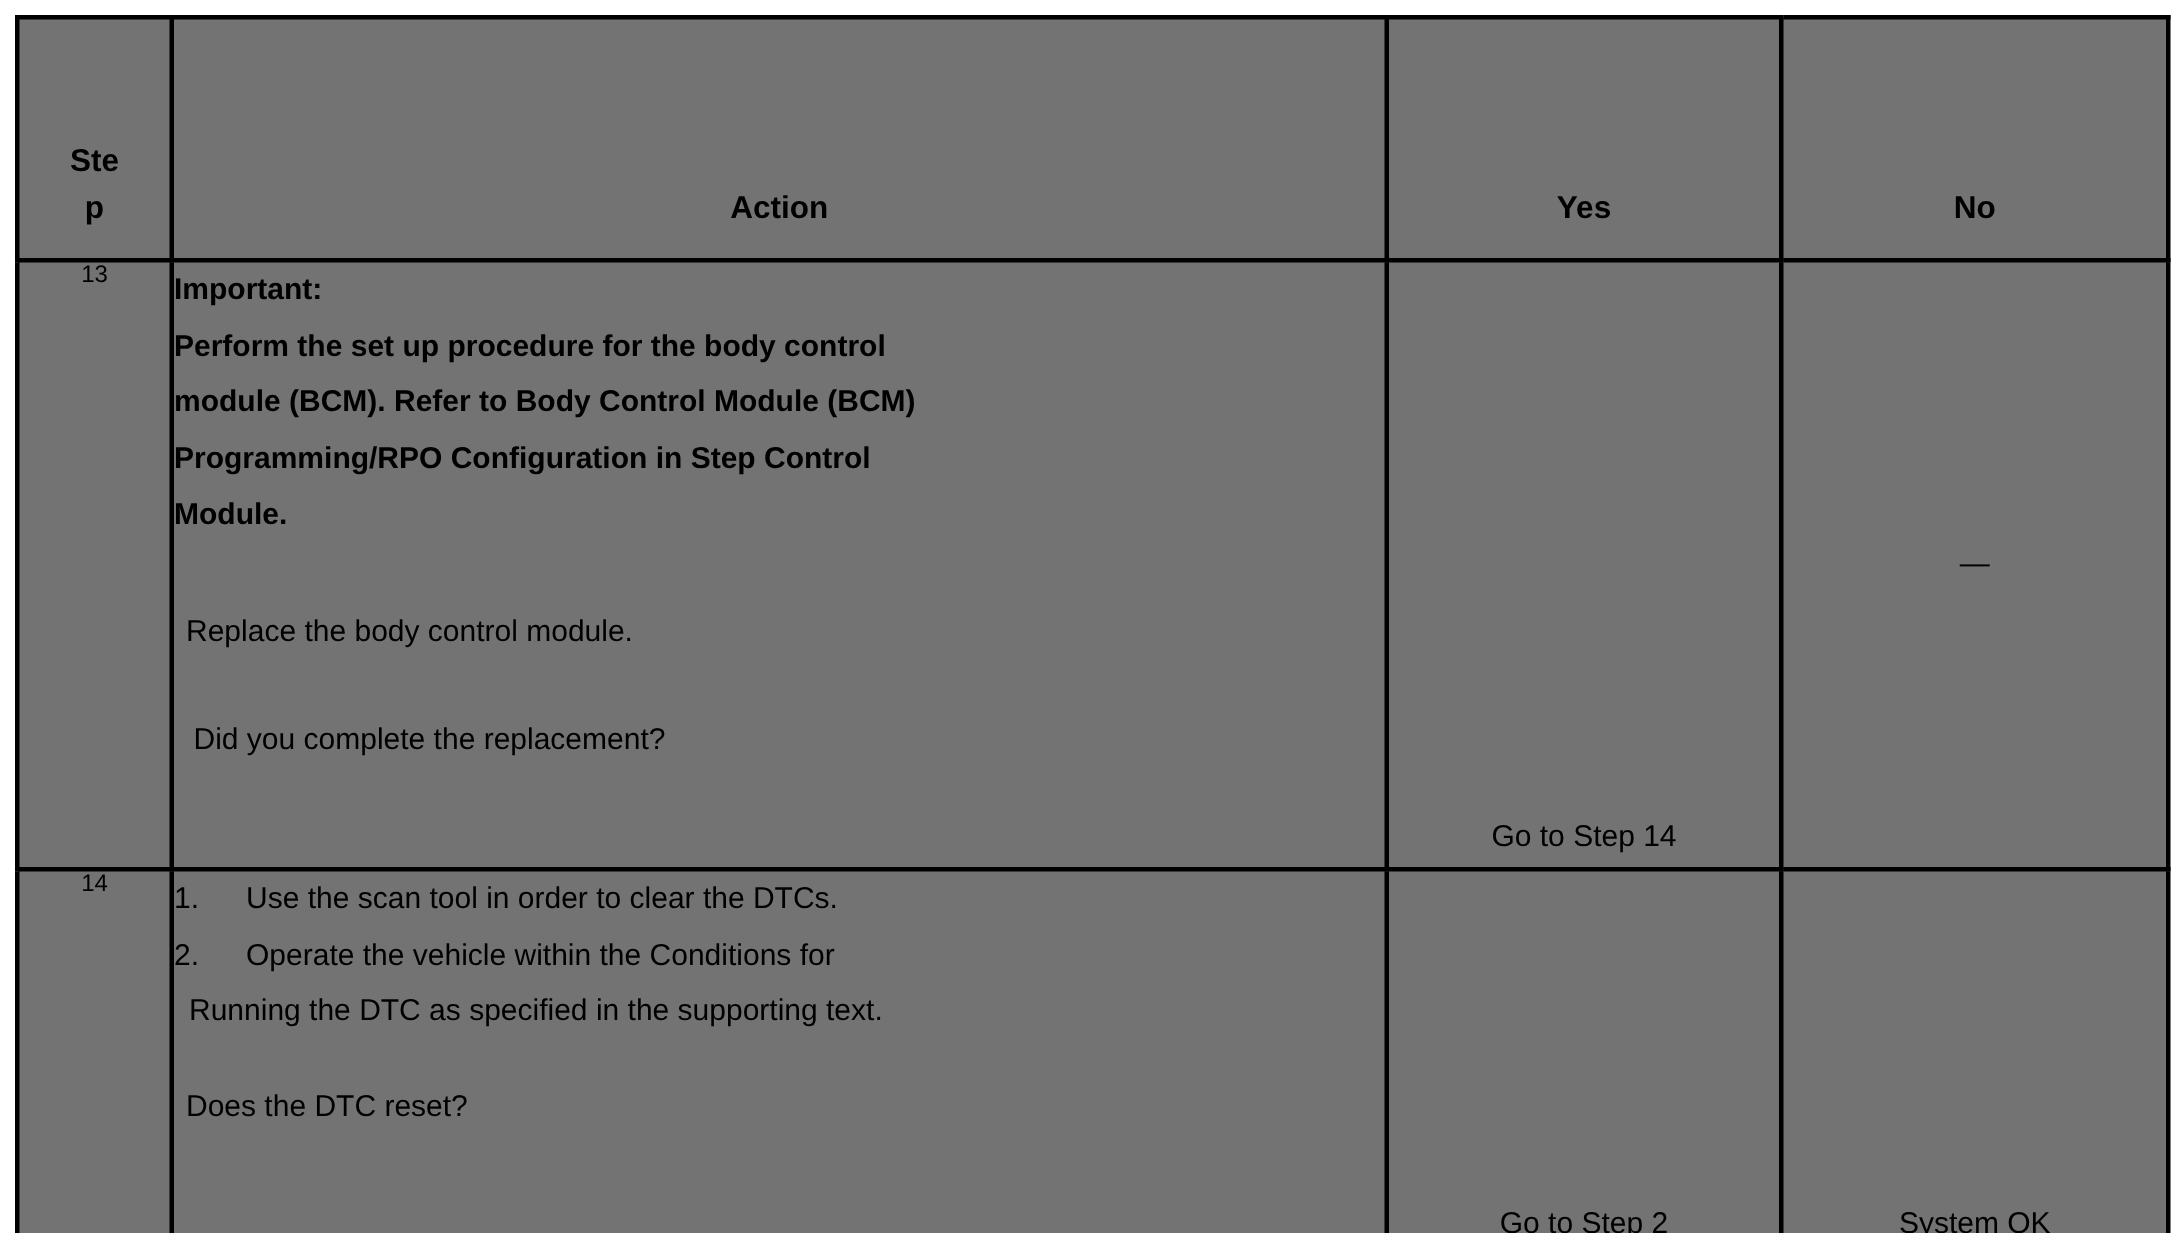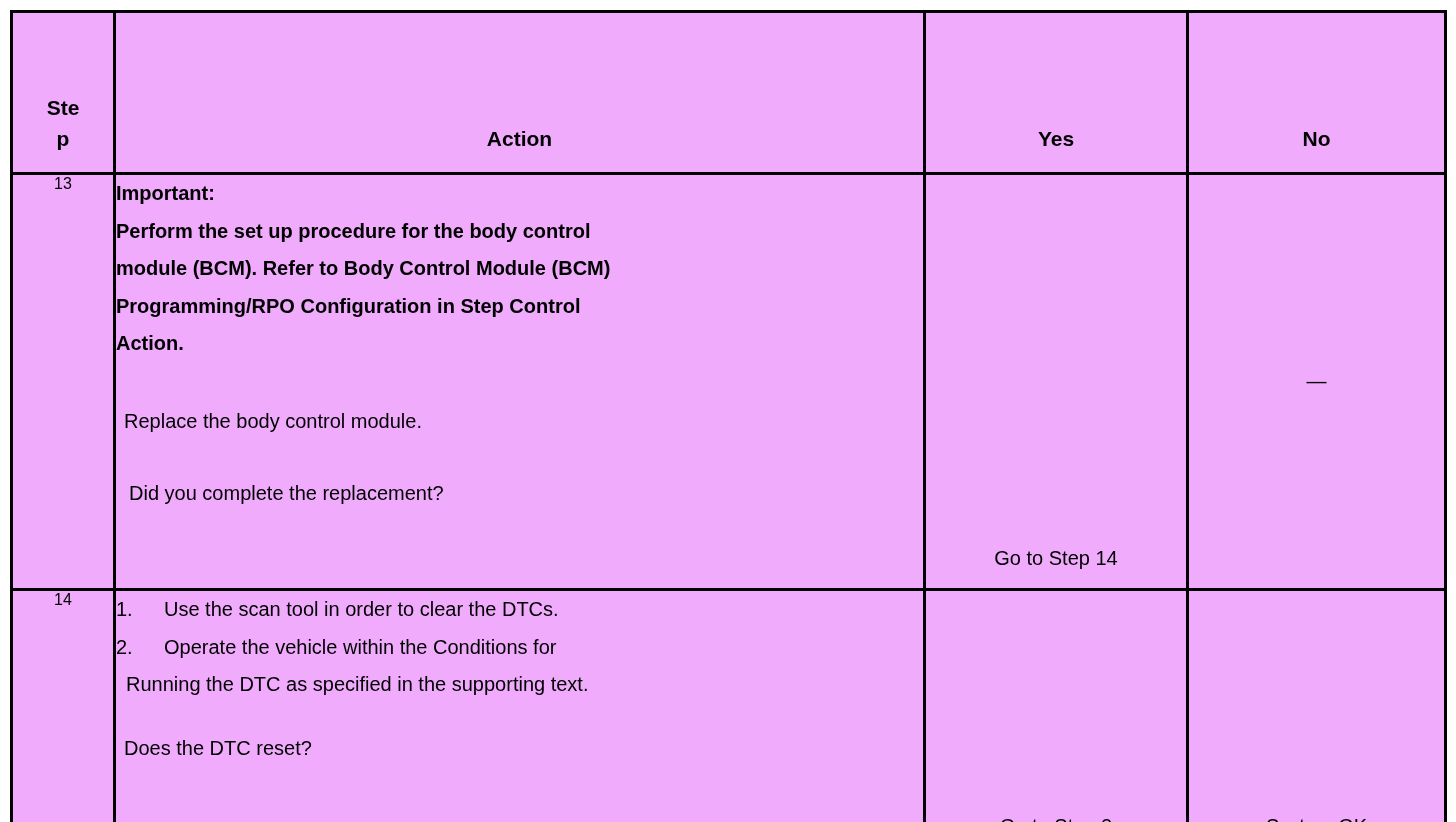--- a/index.html
+++ b/index.html
@@ -29,21 +29,21 @@
     border-collapse: collapse;
     table-layout: fixed;
     background: #ffffff;
   }
 
   table.diag td,
   table.diag th {
     border: 3px solid #000000;
     vertical-align: top;
     padding: 0;
-    background: #f0abfc;
+    background: #737373;
   }
 
   
   col.c-step   { width: 103px; }
   col.c-action { width: 810px; }
   col.c-yes    { width: 263px; }
   col.c-no     { width: 258px; }
 
   
   tr.head th {
@@ -81,21 +81,21 @@
     line-height: 1.88;
   }
 
   td.cell-yes, td.cell-no {
     text-align: center;
     font-size: 20px;
   }
 
   td.cell-yes.bottom, td.cell-no.bottom {
     vertical-align: bottom;
-    padding-bottom: 18px;
+    padding-bottom: 8px;
   }
   td.cell-no.middle {
     vertical-align: middle;
   }
 
   .bold-block {
     font-weight: bold;
     margin: 0;
   }
   .bold-block div { white-space: nowrap; }
@@ -164,21 +164,21 @@
 
       <tr class="r13">
         <td class="cell-step">13</td>
 
         <td class="cell-action">
           <div class="bold-block">
             <div>Important:</div>
             <div>Perform the set up procedure for the body control</div>
             <div>module (BCM). Refer to Body Control Module (BCM)</div>
             <div>Programming/RPO Configuration in Step Control</div>
-            <div>Action.</div>
+            <div>Module.</div>
           </div>
           <div class="spacer-lg"></div>
           <div class="line-indent">Replace the body control module.</div>
           <div class="spacer-md"></div>
           <div class="line-plain">Did you complete the replacement?</div>
         </td>
 
         <td class="cell-yes bottom">Go to Step 14</td>
         <td class="cell-no middle dash">—</td>
       </tr>

